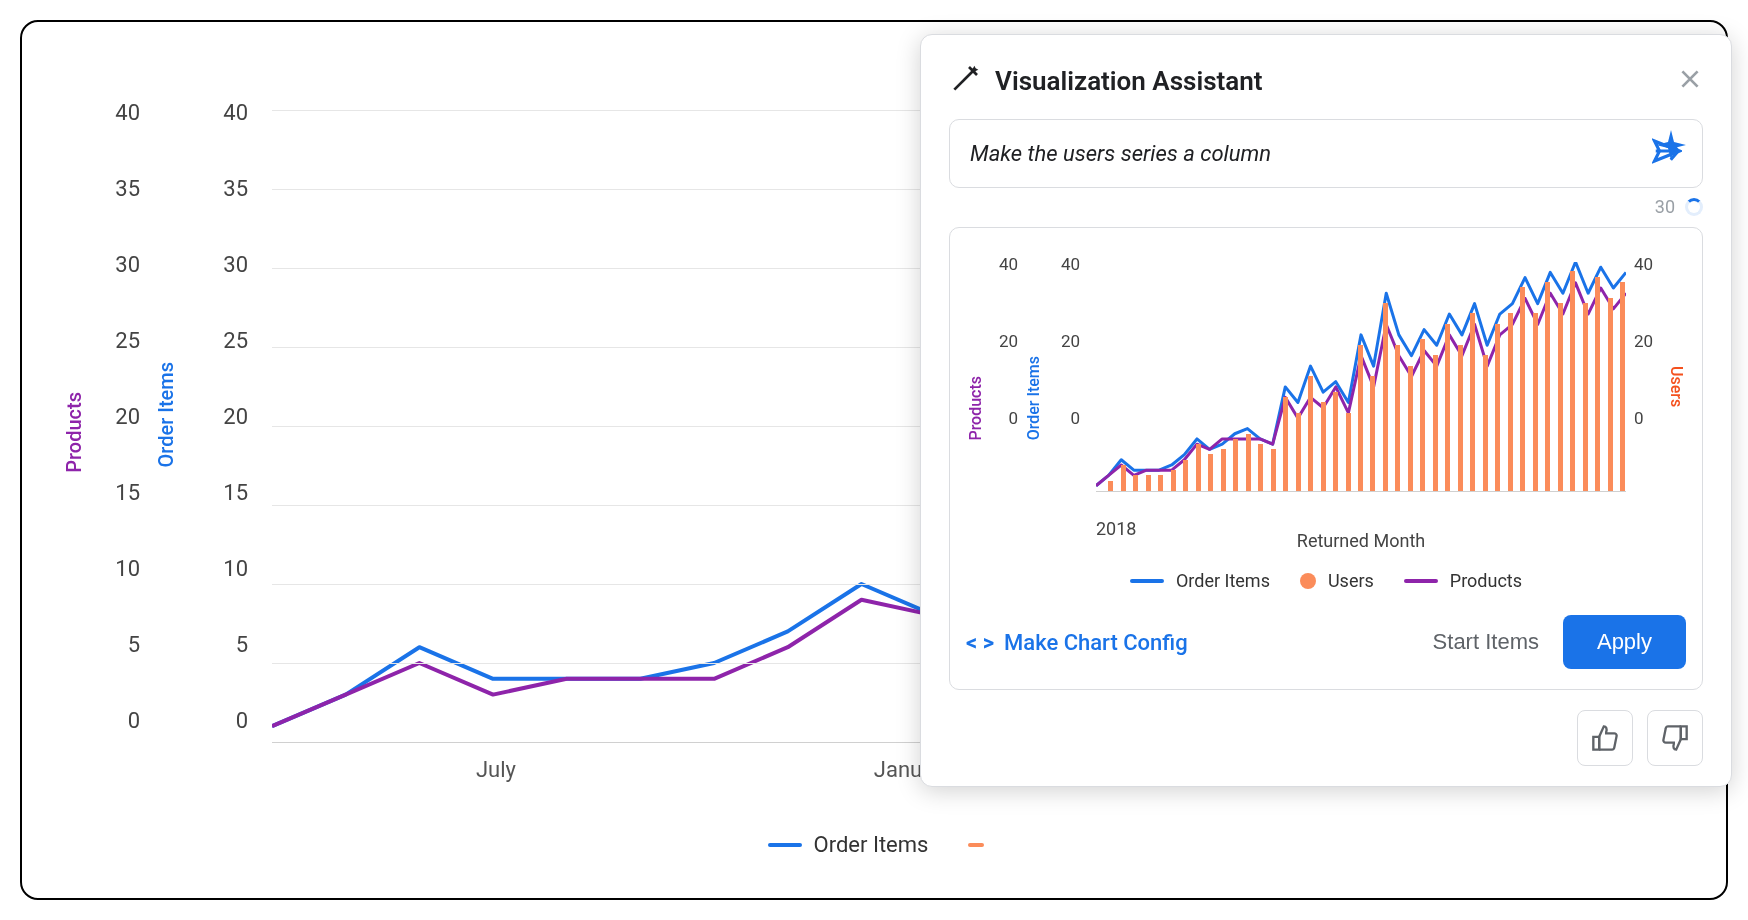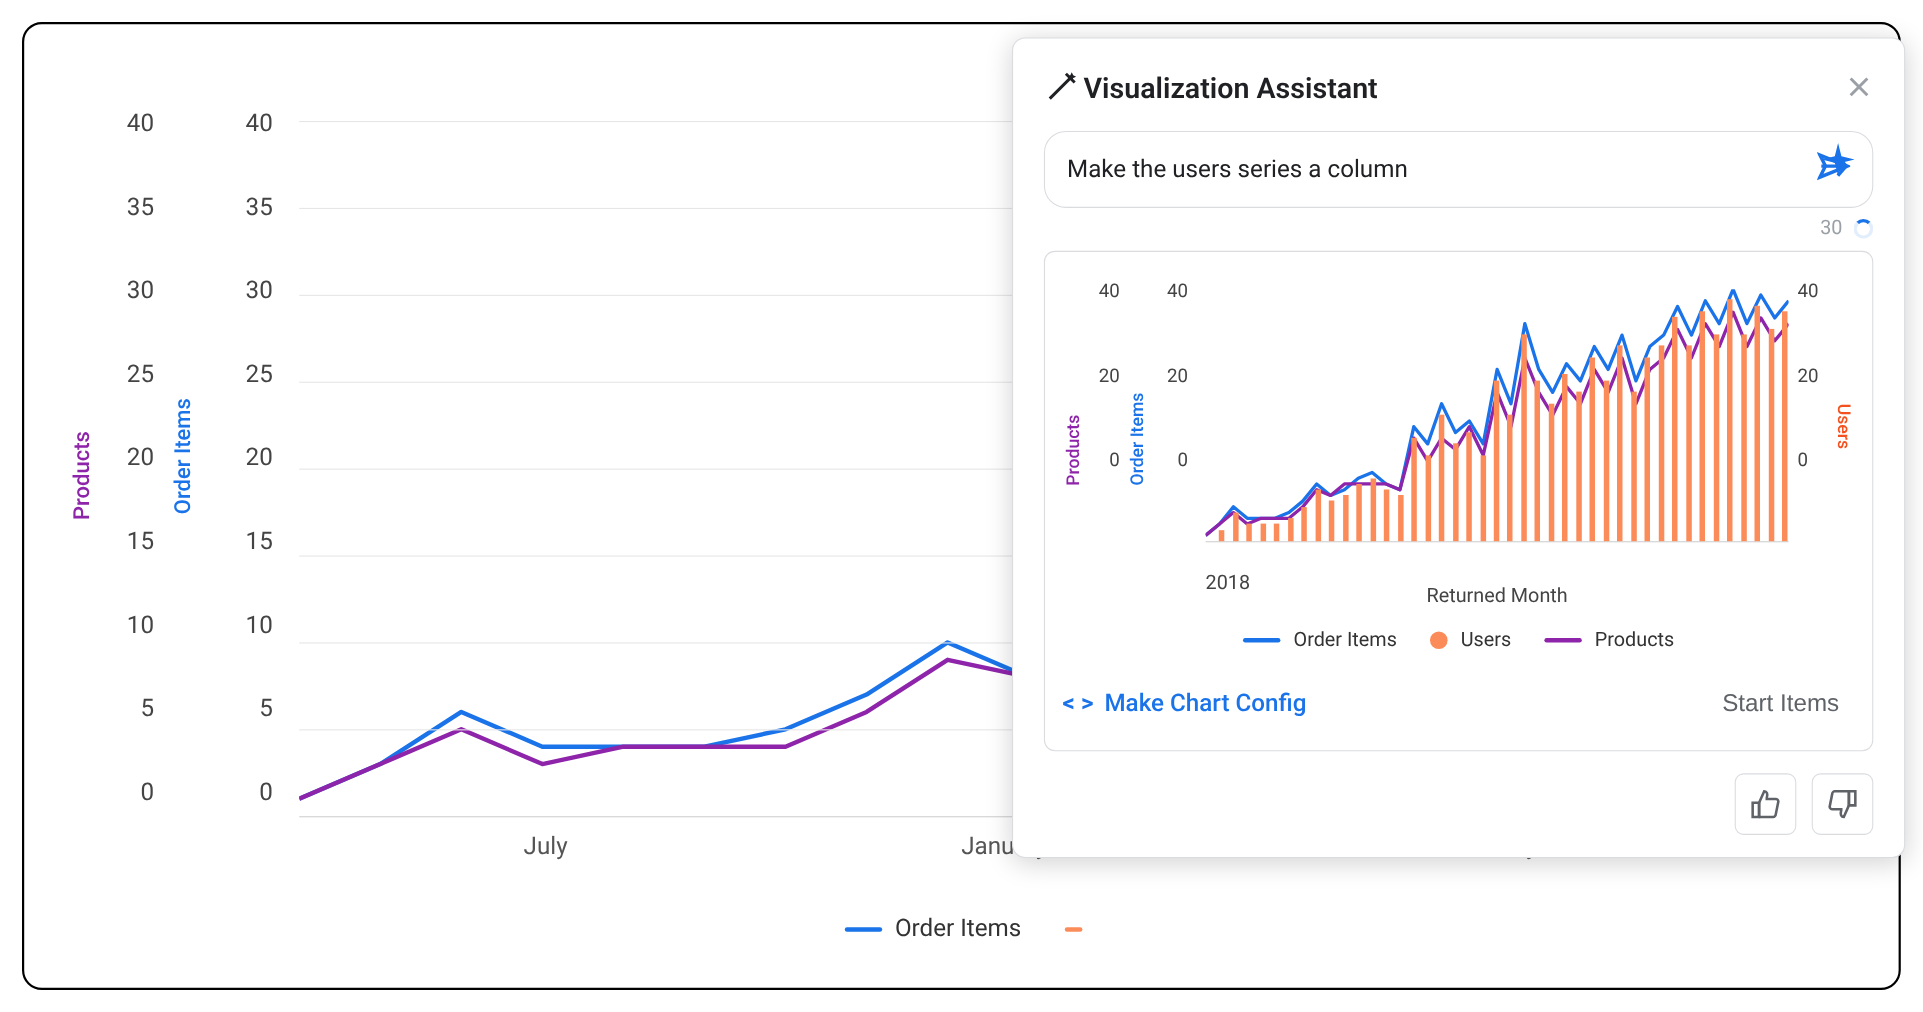--- a/index.html
+++ b/index.html
@@ -70,34 +70,35 @@
     position:absolute;
     top:12px; right:-6px;
     width:812px;
     background:#fff;
     border:1px solid #dadce0;
     border-radius:12px;
     box-shadow:0 4px 24px rgba(0,0,0,0.18);
     padding:28px 28px 20px 28px;
   }
   .panel-header {
-    display:flex; align-items:center; gap:4px;
+    display:flex; align-items:center; gap:14px;
     margin-bottom:20px;
     justify-content:center;
   }
   .wand-icon svg { width:32px; height:32px; }
   .panel-title { font-size:26px; font-weight:600; color:#202124; flex:1; }
   .close-btn { color:#9aa0a6; cursor:pointer; }
   .close-btn svg { width:26px; height:26px; }
   .prompt-box {
-    border:1px solid #dadce0; border-radius:20px;
+    border:1px solid #dadce0; border-radius:10px;
     padding:16px 20px;
     display:flex; align-items:center; gap:12px;
     font-size:22px; color:#202124;
     margin-bottom:8px;
+    font-style:italic;
   }
   .prompt-text { flex:1; }
   .send-icon { color:#1a73e8; position:relative; }
   .send-icon svg { width:30px; height:30px; }
   .counter-row {
     display:flex; justify-content:flex-end; align-items:center; gap:10px;
     color:#9aa0a6; font-size:18px; margin-bottom:10px;
   }
   .spinner {
     width:18px; height:18px; border:3px solid #e3eefc; border-top-color:#1a73e8;
@@ -351,20 +352,21 @@
         </div>
       </div>
 
       <div class="action-row">
         <div class="edit-link">
           <span class="code-icon">&lt; &gt;</span>
           <span>Make Chart Config</span>
         </div>
         <span class="spacer"></span>
         <button class="startover">Start Items</button>
+        <button class="apply">Apply</button>
       </div>
     </div>
 
     <div class="feedback-row">
       <button class="fb-btn">
         <svg viewBox="0 0 24 24" fill="none" stroke="currentColor" stroke-width="2">
             <path d="M7 22V11"></path>
             <path d="M7 11 L11 2 C13 2 14 4 13 7 L13 8 H20 C21 8 22 9 22 10 L20 20 C20 21 19 22 18 22 H7"></path>
             <path d="M2 11 H7 V22 H2 Z"></path>
           </svg>

